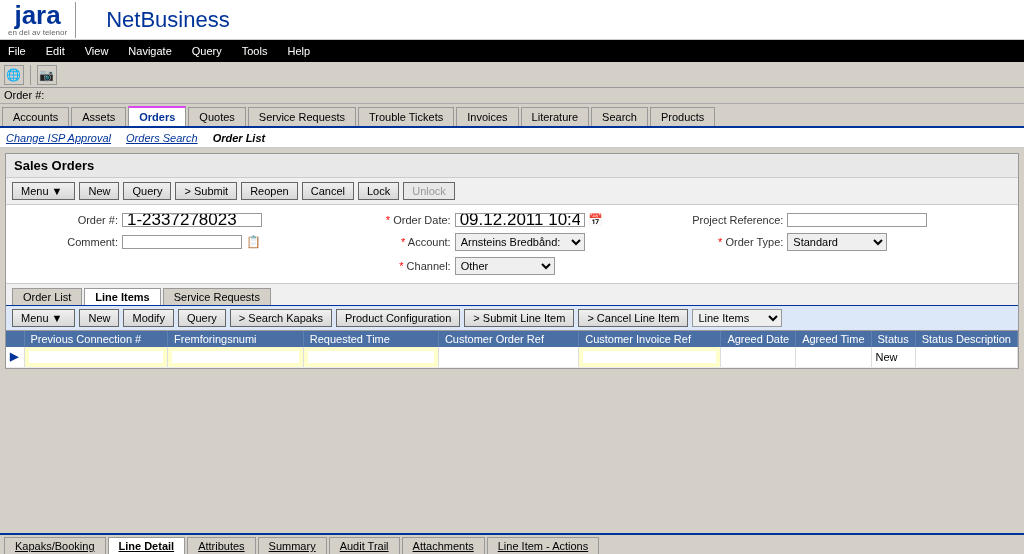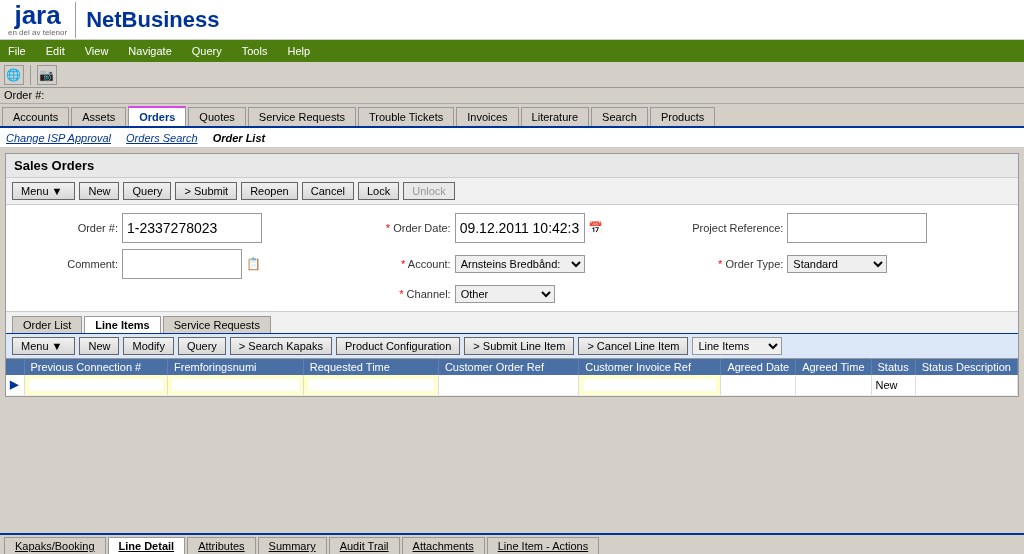--- a/index.html
+++ b/index.html
@@ -1,28 +1,28 @@
 <!DOCTYPE html>
 <html><head>
   <meta charset="utf-8">
   <style>
     * { margin: 0; padding: 0; box-sizing: border-box; }
     body { font-family: Arial, sans-serif; font-size: 11px; background: #d4d0c8; width: 1024px; height: 554px; overflow: hidden; }
 
     
     #header { background: white; height: 40px; display: flex; align-items: center; padding: 4px 8px; border-bottom: 1px solid #ccc; }
-    #logo-text { font-size: 22px; font-weight: bold; color: #003399; margin-left: 2px; }
+    #logo-text { font-size: 22px; font-weight: normal; color: #003399; margin-left: 22px; }
     #logo-box { display: flex; align-items: center; }
     #logo-jara { display: flex; flex-direction: column; align-items: center; }
     .jara-brand { font-size: 26px; font-weight: bold; color: #003399; line-height: 1; }
     .jara-sub { font-size: 8px; color: #666; }
     #divider-v { width: 1px; height: 36px; background: #999; margin: 0 8px; }
 
     
-    #menubar { background: #4d7c0f; height: 22px; display: flex; align-items: center; padding: 0 4px; gap: 12px; }
+    #menubar { background: #000000; height: 22px; display: flex; align-items: center; padding: 0 4px; gap: 12px; }
     .menubar-item { color: white; font-size: 11px; cursor: pointer; padding: 2px 4px; }
 
     
     #toolbar { background: #d4d0c8; height: 26px; display: flex; align-items: center; padding: 2px 4px; border-bottom: 1px solid #999; gap: 4px; }
     .toolbar-icon { width: 20px; height: 20px; background: #d4d0c8; border: 1px solid #999; display: flex; align-items: center; justify-content: center; cursor: pointer; font-size: 12px; }
 
     
     #order-label { background: #d4d0c8; height: 16px; padding: 1px 4px; font-size: 11px; border-bottom: 1px solid #aaa; }
 
     
@@ -43,21 +43,21 @@
     #buttons-row { padding: 4px 6px; display: flex; align-items: center; gap: 4px; background: #f0f0f0; border-bottom: 1px solid #ccc; }
     .btn { padding: 2px 8px; font-size: 11px; border: 1px solid #666; background: linear-gradient(to bottom, #f0f0f0, #d8d8d8); cursor: pointer; }
     .btn.dropdown { padding-right: 12px; position: relative; }
     .btn.disabled { color: #999; cursor: default; background: #e8e8e8; }
 
     
     #form-area { padding: 8px 12px; display: grid; grid-template-columns: 1fr 1fr 1fr; gap: 6px 10px; border-bottom: 1px solid #ccc; }
     .form-row { display: flex; align-items: center; gap: 4px; }
     .form-label { text-align: right; min-width: 100px; font-size: 11px; color: #333; }
     .form-label.required::before { content: '* '; color: red; }
-    .form-input { border: 1px solid #999; padding: 1px 4px; font-size: 14px; height: 30px; }
+    .form-input { border: 1px solid #999; padding: 1px 4px; font-size: 17px; height: 14px; text-decoration: underline; }
     .form-input-wide { width: 140px; }
     .form-select { border: 1px solid #999; padding: 1px; font-size: 11px; height: 18px; }
     .cal-icon { font-size: 12px; cursor: pointer; color: #333; }
 
     
     #sub-tabs { display: flex; padding: 4px 6px 0 6px; gap: 2px; background: #f0f0f0; border-bottom: 1px solid #003399; }
     .sub-tab { padding: 2px 10px; font-size: 11px; cursor: pointer; border: 1px solid #999; border-bottom: none; background: #d4d0c8; }
     .sub-tab.active { background: white; font-weight: bold; }
 
     

